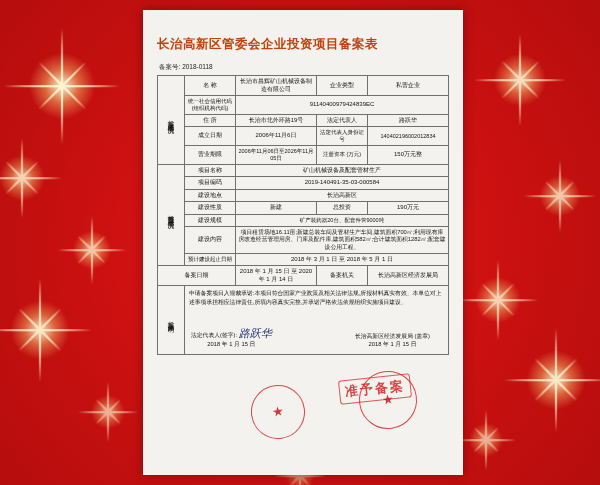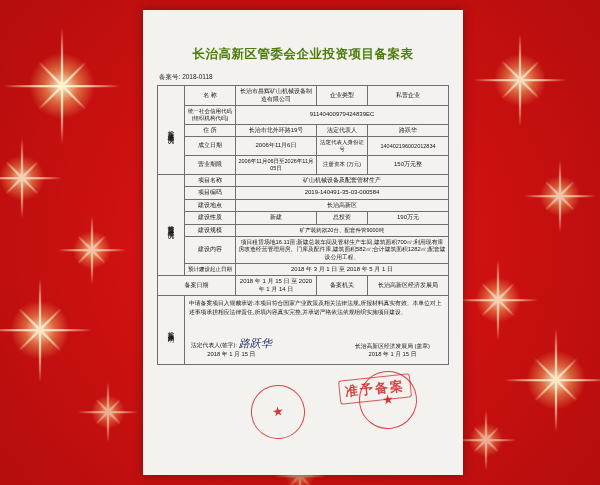--- a/index.html
+++ b/index.html
@@ -36,26 +36,25 @@
     left:143px;top:10px;width:320px;height:465px;
     background:#f3f2ee;
     box-shadow:0 0 10px rgba(0,0,0,.35);
     overflow:hidden;
   }
   #sheet .inner{
     position:absolute;left:14px;top:12px;right:14px;bottom:10px;
     color:#1c1c1c;
   }
   .doc-title{
-    text-align:center;
     font-size:12.5px;
     font-weight:bold;
     letter-spacing:.5px;
-    margin:24px 0 10px 0;
-    color:#4d7c0f;
+    margin:14px 0 10px 0;
+    color:#c2410c;
   }
   .recno{
     font-size:6.5px;
     margin:0 0 3px 2px;
     color:#222;
   }
   table.main{
     width:100%;
     border-collapse:collapse;
     table-layout:fixed;

